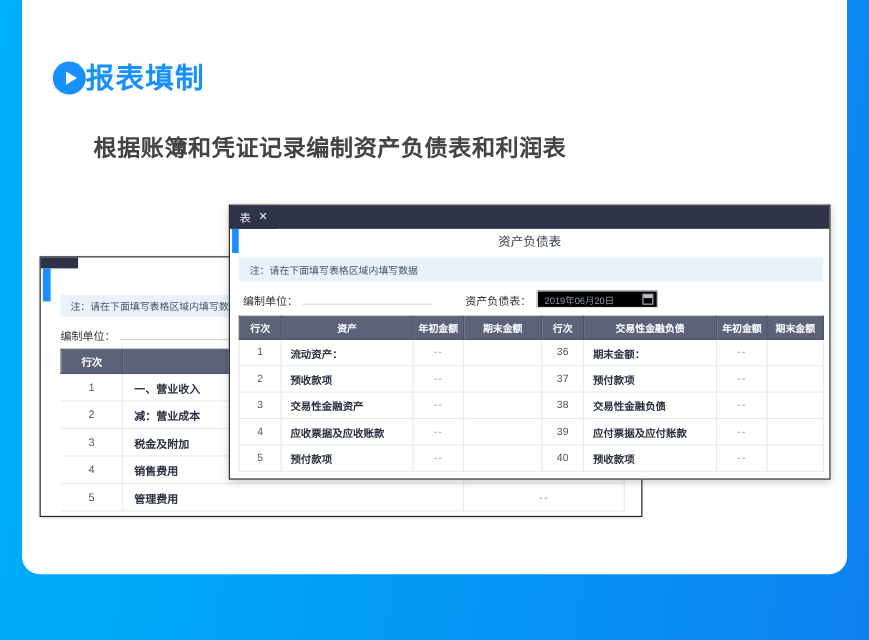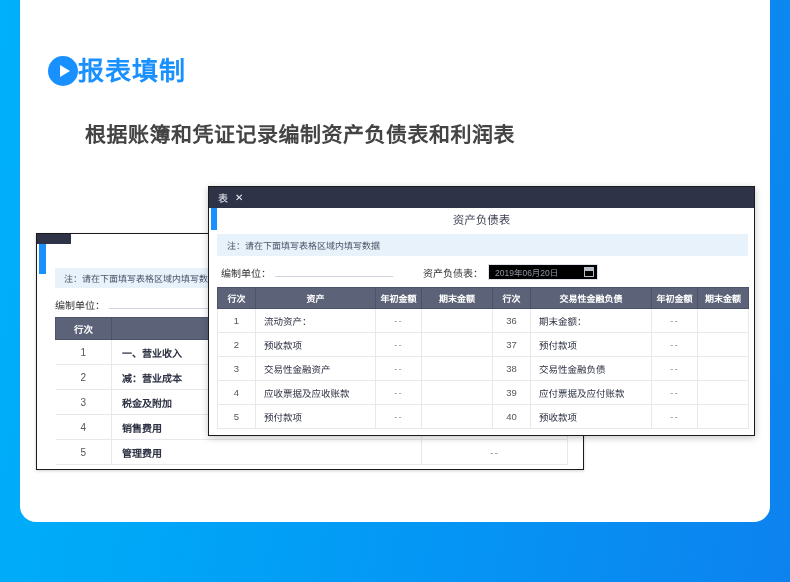--- a/index.html
+++ b/index.html
@@ -259,21 +259,21 @@
     height: 21px;
     border: 1px solid #4c5369;
     white-space: nowrap;
   }
   #front-table td {
     height: 24px;
     font-size: 9.5px;
     border: 1px solid #e6e8ec;
   }
   #front-table td.c-idx  { text-align: center; color: #555; }
-  #front-table td.c-name { padding-left: 8px; font-weight: normal; color: #2d3142; }
+  #front-table td.c-name { padding-left: 8px; font-weight: bold; color: #2d3142; }
   #front-table td.c-val  { text-align: center; color: #8c93a3; letter-spacing: 1px; }
 </style>
 </head>
 <body>
 
 <div id="white-card"></div>
 
 <div id="heading-row">
   <span id="play-icon">
       <span class="tri"></span>

